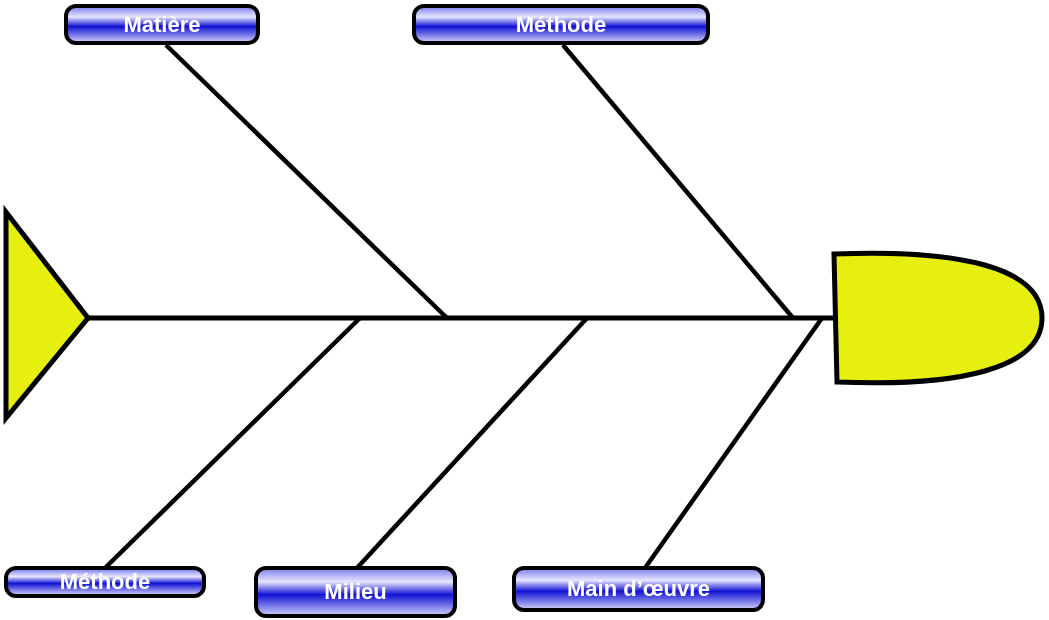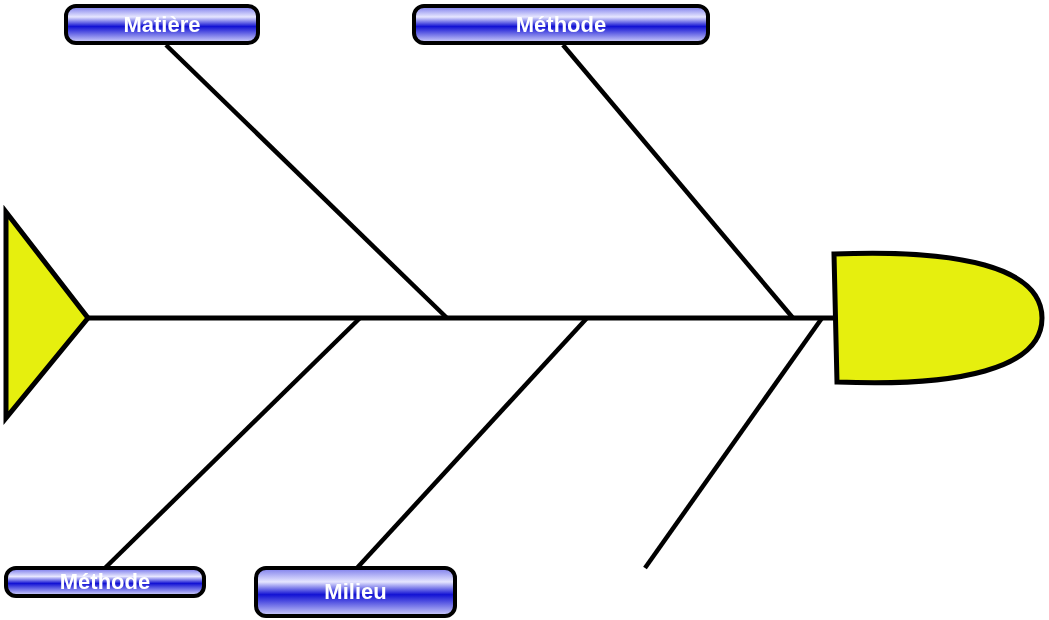--- a/index.html
+++ b/index.html
@@ -94,15 +94,18 @@
   <div class="cause-box" style="left:412px; top:4px; width:298px; height:41px;">
     <span>Méthode</span>
   </div>
 
   <div class="cause-box" style="left:4px; top:566px; width:202px; height:32px;text-align:center;">
     <span>Méthode</span>
   </div>
   <div class="cause-box" style="left:254px; top:566px; width:203px; height:52px;">
     <span>Milieu</span>
   </div>
+  <div class="cause-box" style="left:512px; top:566px; width:253px; height:46px;">
+    <span>Main d’œuvre</span>
+  </div>
 
 
 </div>
 
 </body></html>

